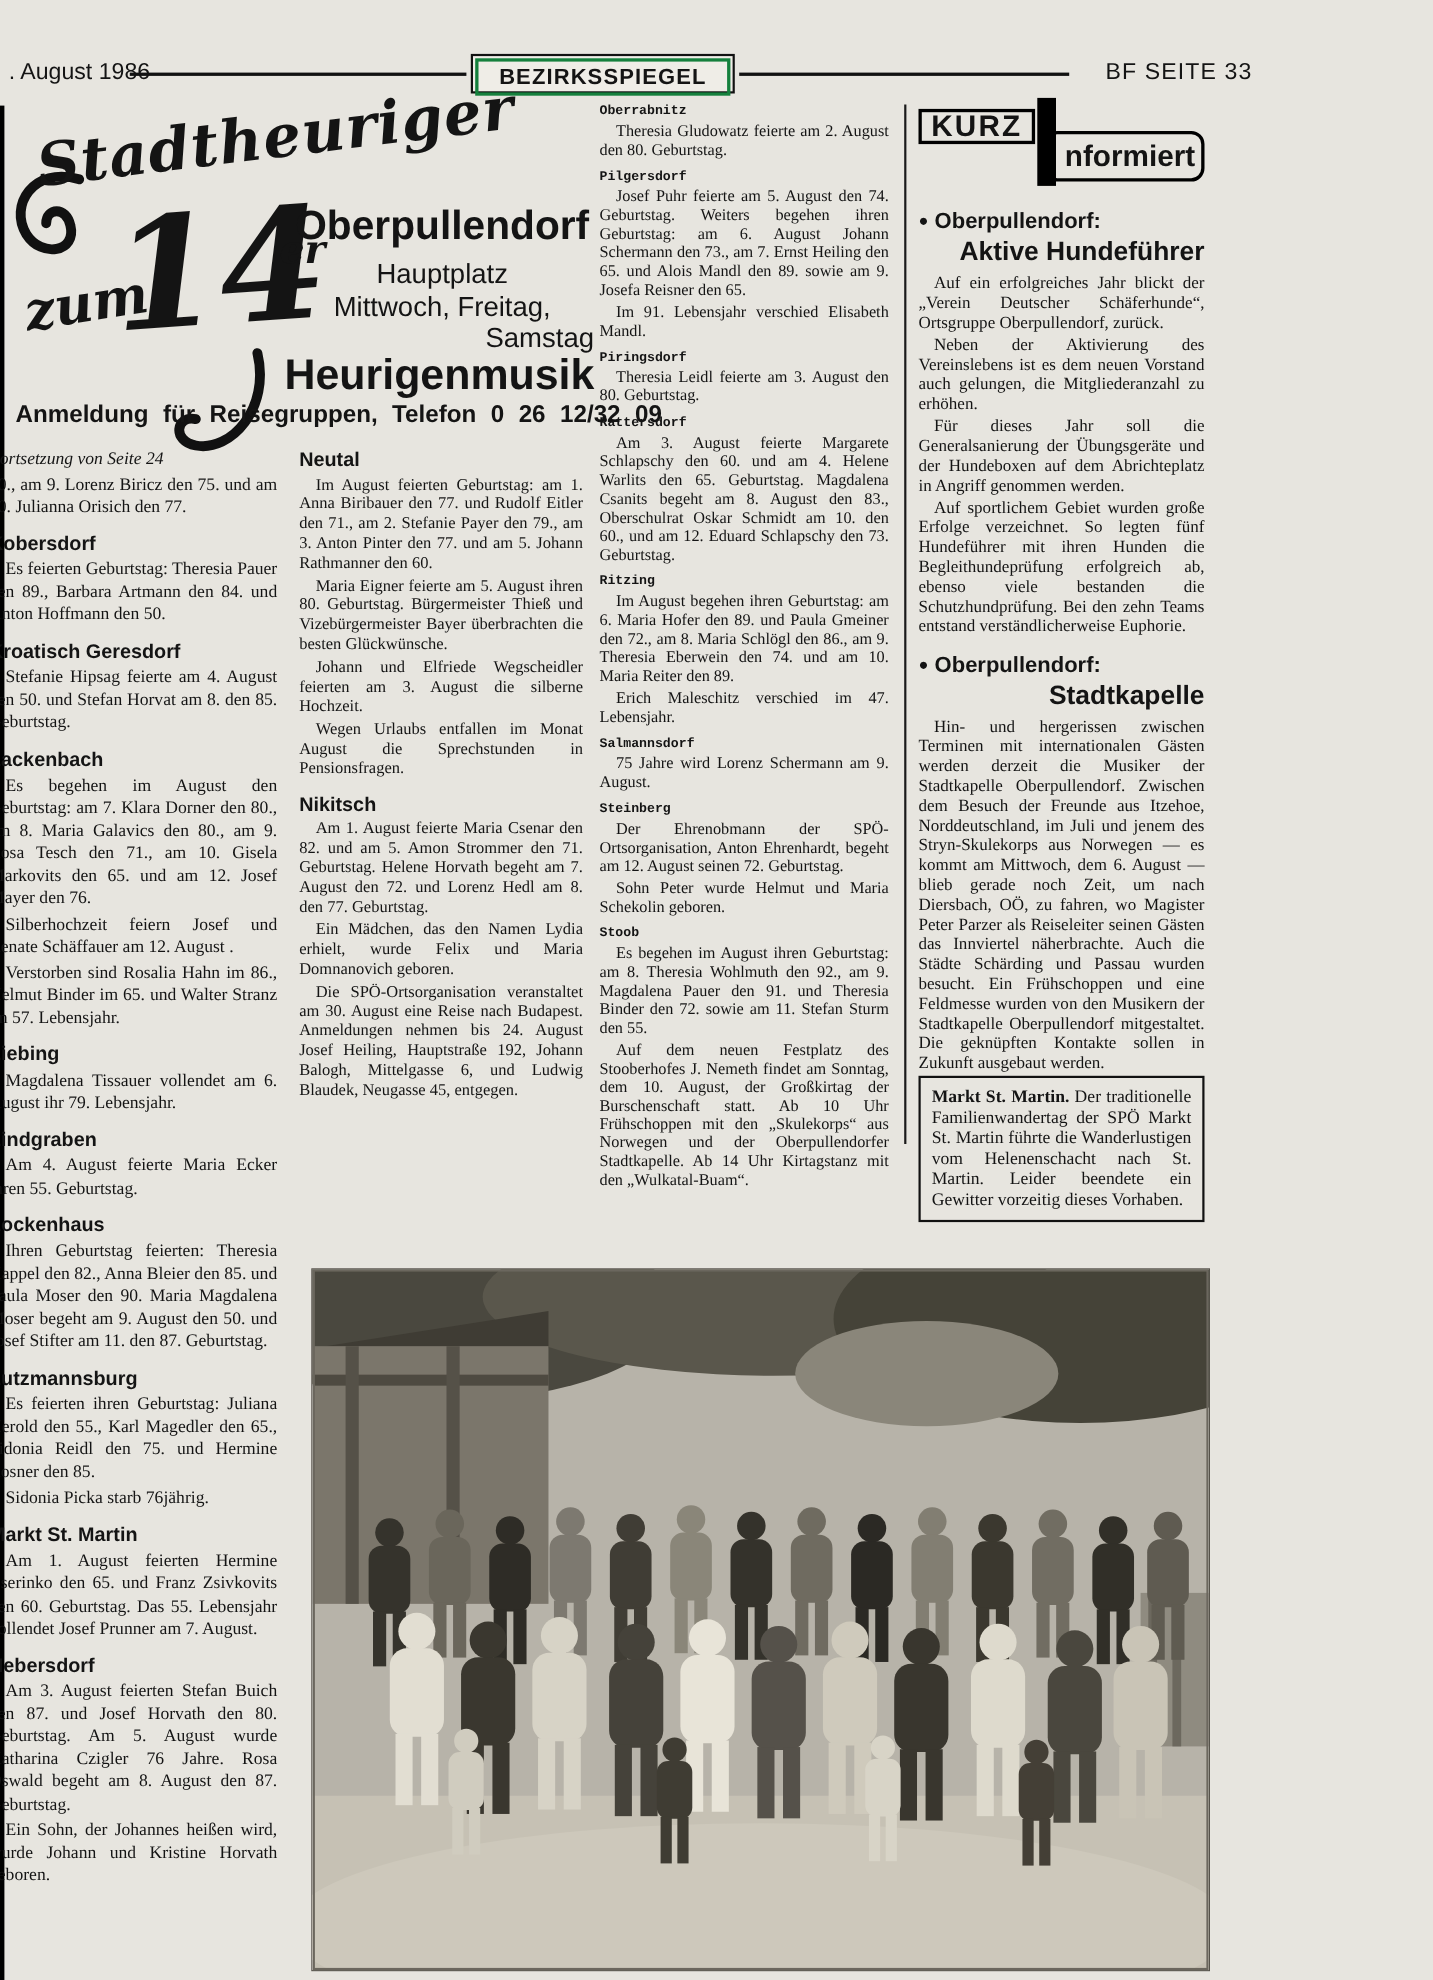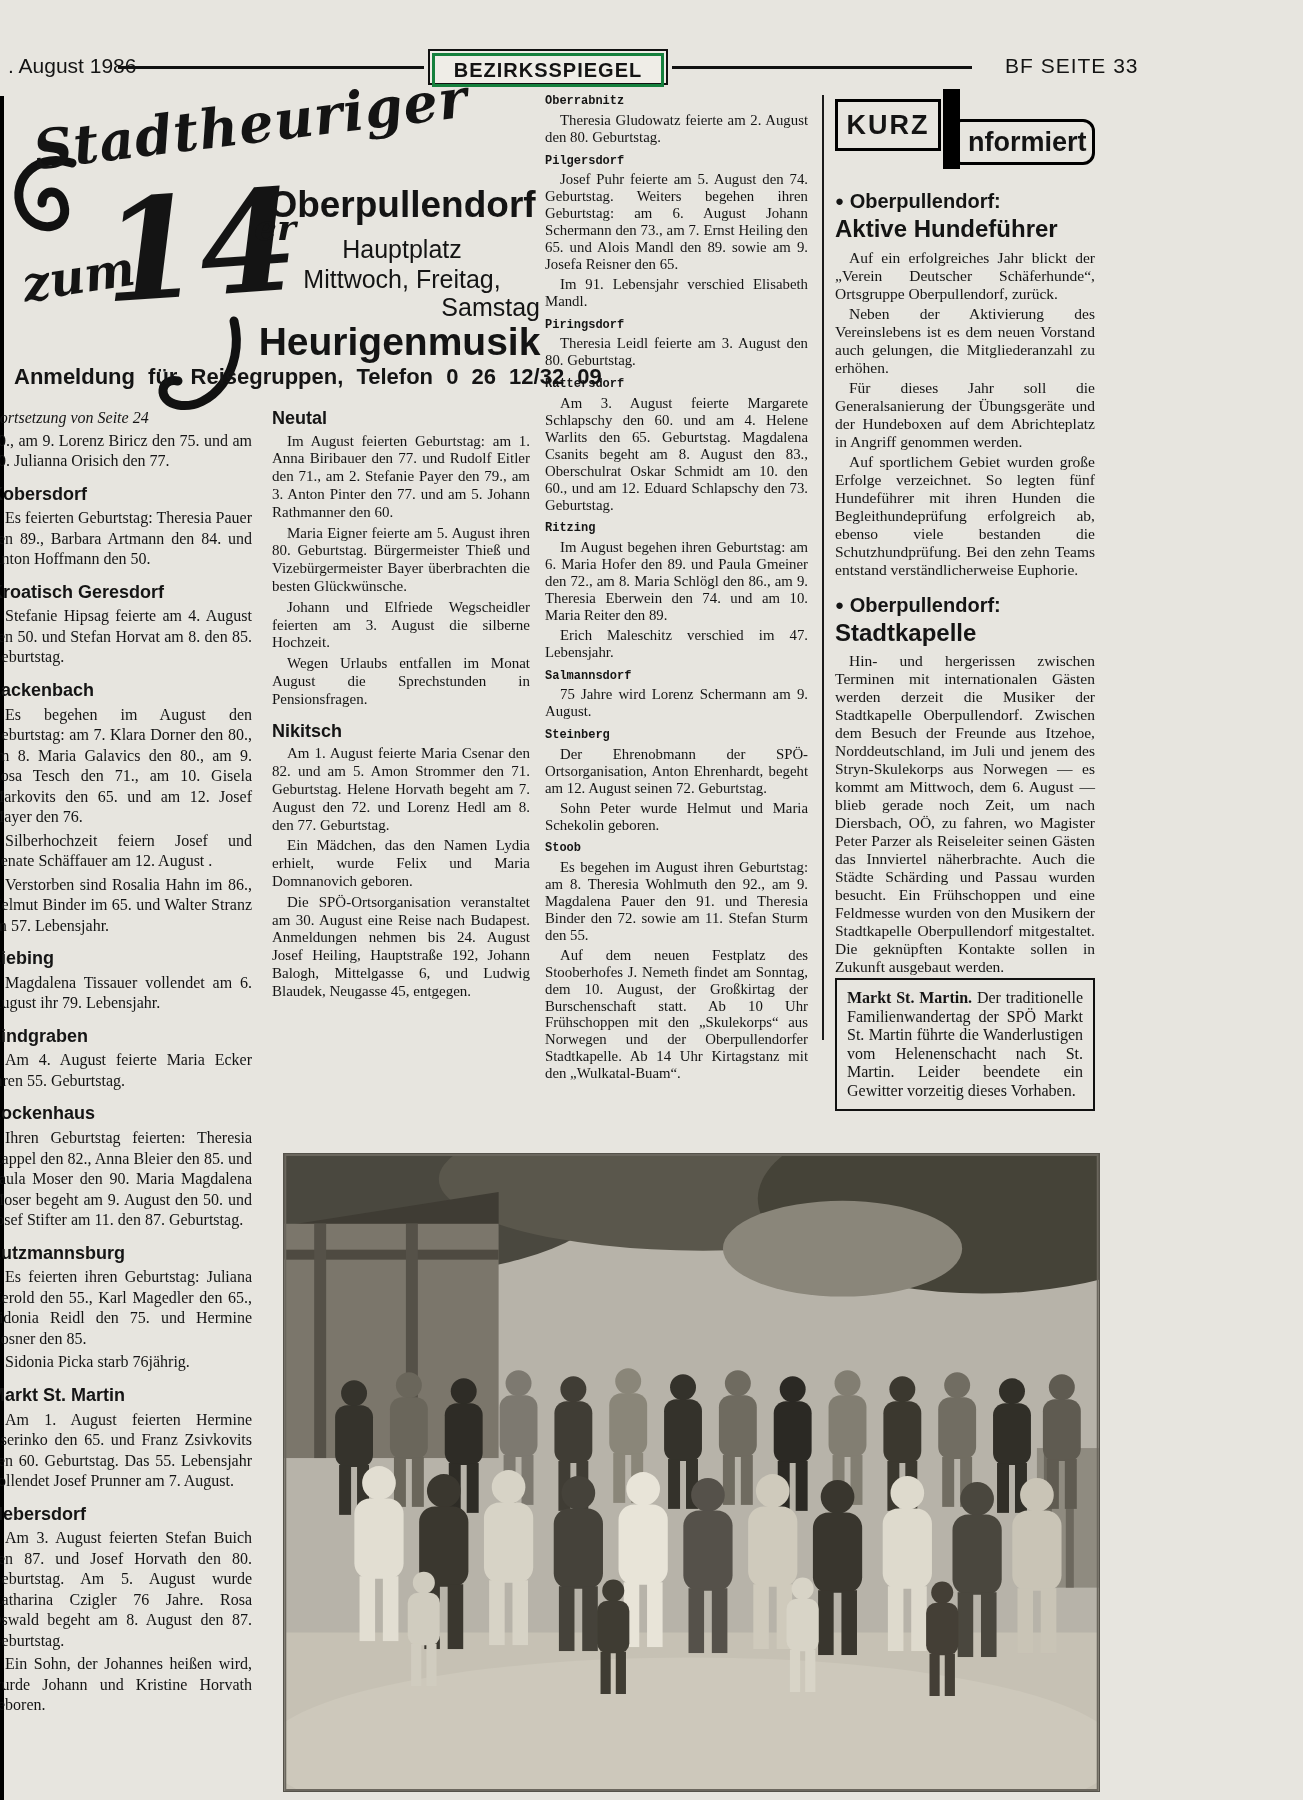--- a/index.html
+++ b/index.html
@@ -39,28 +39,28 @@
   .col3{left:545px;top:95px;width:263px;font-size:14.8px;line-height:16.9px;}
   .sec-h{font:bold 18px/1.15 "Liberation Sans",sans-serif;margin:12px 0 4px;text-align:left;}
   .col3 .sec-h{font-size:12px;margin:9px 0 3px;font-family:Liberation Mono, monospace;}
   .col .sec-h:first-child{margin-top:0;}
   .para{margin:0 0 3px;text-indent:15px;}
   .noindent{text-indent:0;}
   .cont{font-style:italic;margin:0 0 2px;text-indent:0;text-align:left;}
   
   .sidebar{position:absolute;left:835px;top:95px;width:260px;font-size:15.5px;line-height:18px;text-align:justify;hyphens:auto;-webkit-hyphens:auto;}
   .sb-logo{position:relative;height:80px;}
-  .kurz-box{position:absolute;left:0;top:4px;width:106px;height:52px;border:3px solid #000;display:flex;align-items:center;justify-content:center;
+  .kurz-box{position:absolute;left:0;top:4px;width:106px;height:32px;border:3px solid #000;display:flex;align-items:center;justify-content:center;
     font:bold 27px "Liberation Sans",sans-serif;letter-spacing:2px;box-sizing:border-box;}
   .i-bar{position:absolute;left:108px;top:-6px;width:17px;height:80px;background:#000;}
   .inf-box{position:absolute;left:114px;top:24px;width:146px;height:46px;border:3px solid #000;border-radius:12px;box-sizing:border-box;
     display:flex;align-items:center;font:bold 27px "Liberation Sans",sans-serif;padding-left:16px;}
   .sb-kicker{font:bold 20px/1.2 "Liberation Sans",sans-serif;margin:14px 0 0;text-align:left;}
   .sb-kicker .blt{font-size:15px;vertical-align:2px;}
-  .sb-title{font:bold 24px/1.15 "Liberation Sans",sans-serif;margin:2px 0 6px;text-align:left;}
+  .sb-title{font:bold 24px/1.15 "Liberation Sans",sans-serif;margin:2px 0 6px;text-align:right;}
   .sb-para{margin:0 0 2px;text-indent:14px;}
   .sb-note{border:2px solid #111;padding:9px 10px;line-height:18.5px;font-size:16px;}
   .sb-note .lead{font-weight:bold;}
   
   .photo{position:absolute;left:283px;top:1153px;width:817px;height:639px;border:1px solid #55524a;box-sizing:border-box;}
 </style>
 </head>
 <body>
 
 <div class="hdr-date">. August 1986</div>

